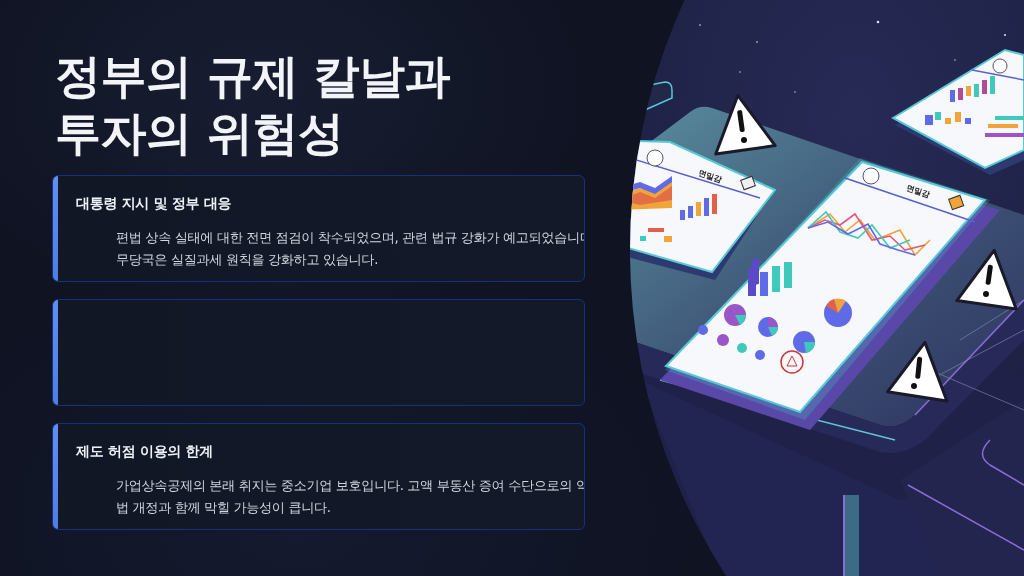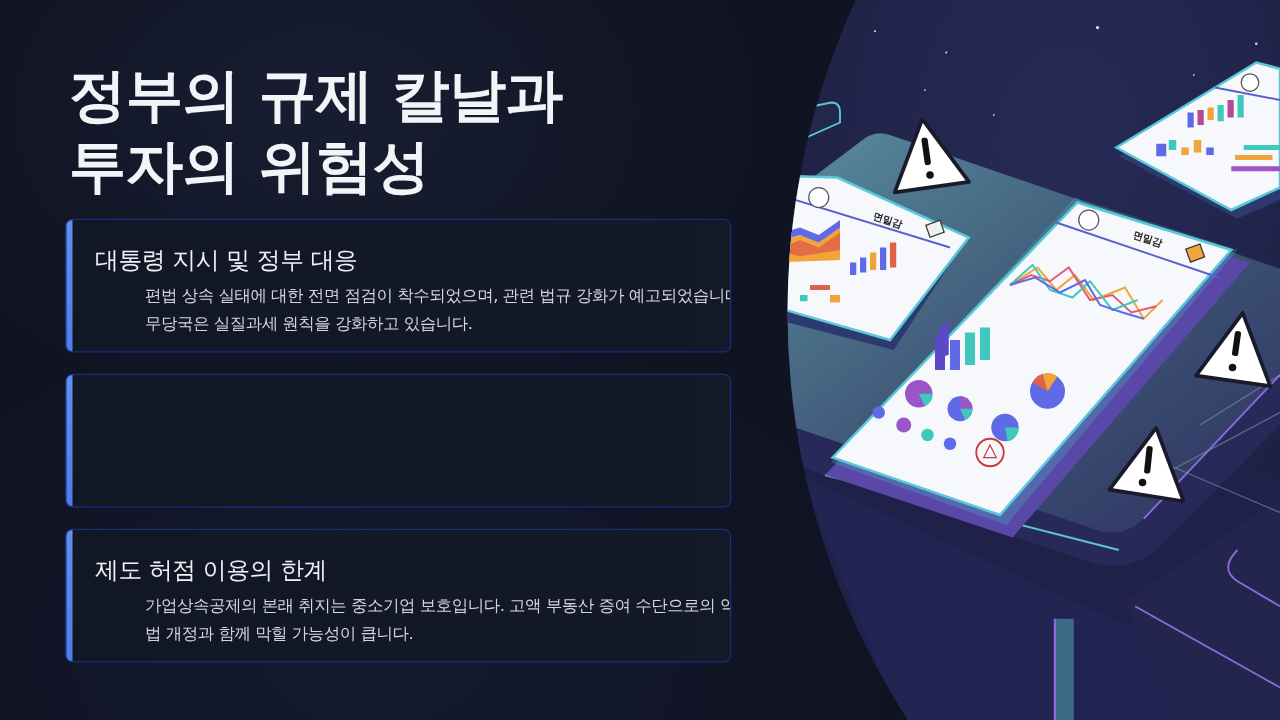--- a/index.html
+++ b/index.html
@@ -31,21 +31,21 @@
     border: 1.5px solid #16307a;
     border-radius: 6px;
     overflow: hidden;
   }
   .card::before {
     content: ""; position: absolute; left: 0; top: 0; bottom: 0; width: 5px;
     background: linear-gradient(180deg, #5f8ff0, #4f7de8);
   }
   .card-title {
     position: absolute; left: 23px; top: 19px;
-    font-size: 19px; font-weight: normal; color: #eef1f6; letter-spacing: -0.3px;
+    font-size: 14px; font-weight: bold; color: #eef1f6; letter-spacing: -0.3px;
   }
   .card-body {
     position: absolute; left: 23px; top: 51px; width: 500px;
     font-size: 13.2px; line-height: 22px; color: #d2d6df; letter-spacing: -0.4px; margin-left: 40px;
   }
   .art {
     position: absolute; left: 0; top: 0; width: 1024px; height: 576px;
     pointer-events: none;
   }
 </style>

